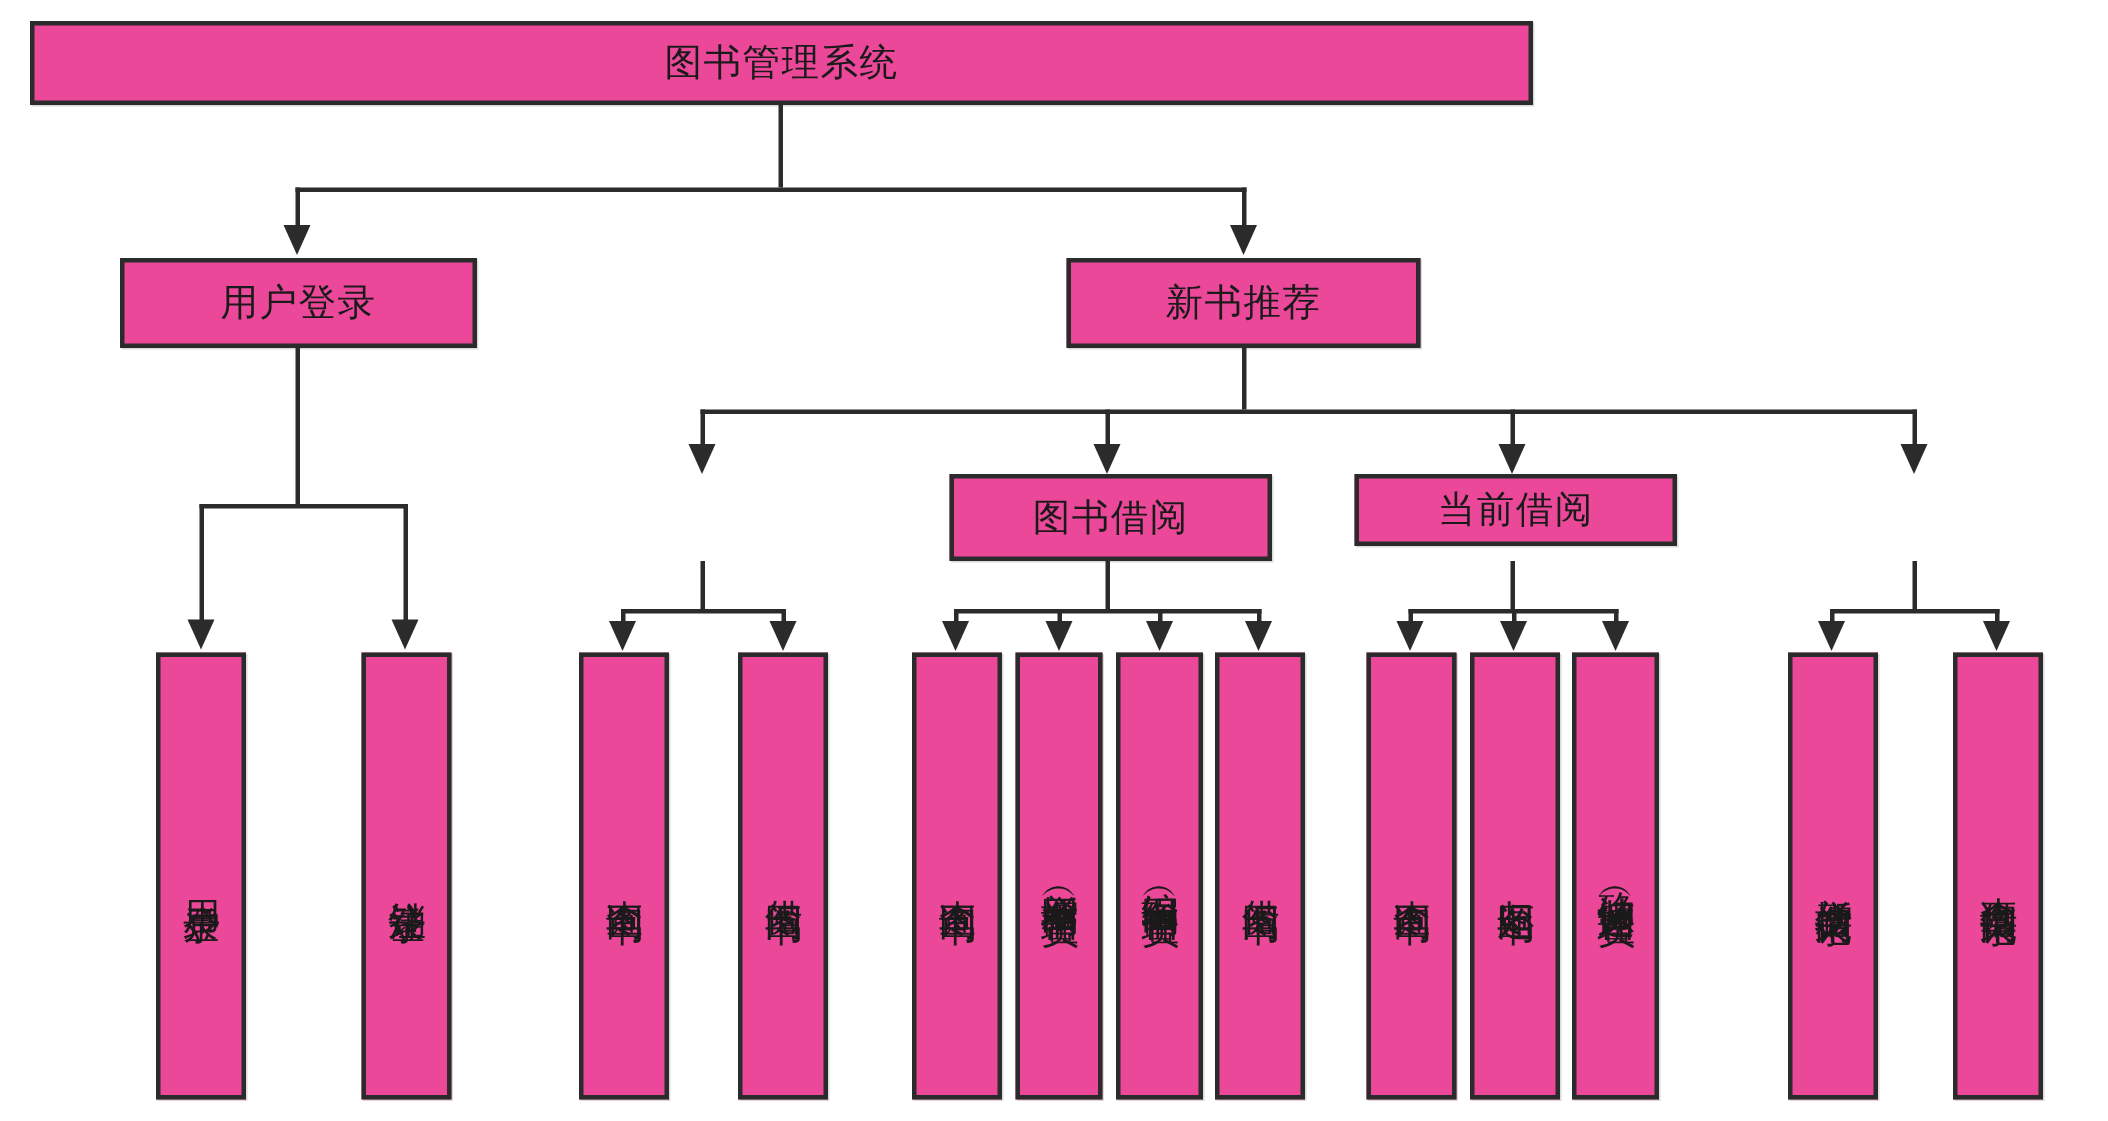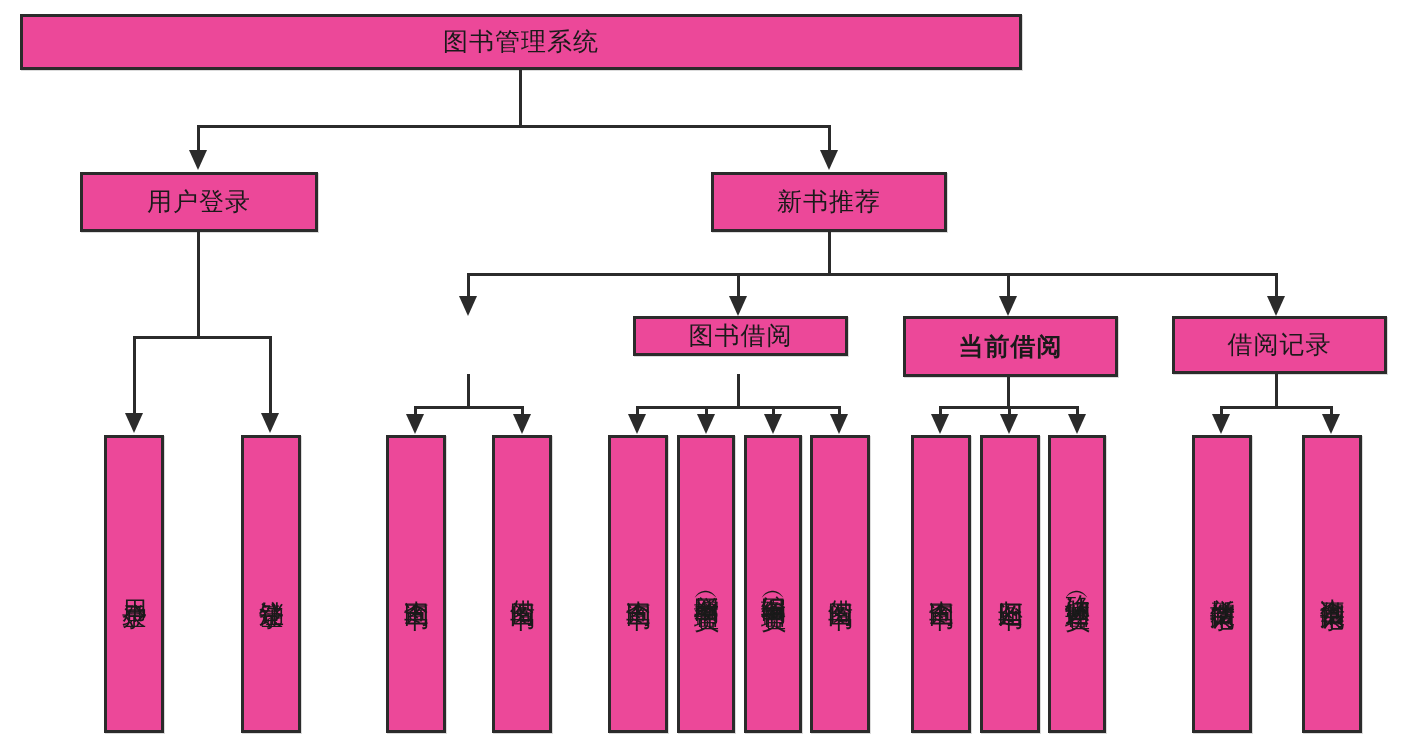--- a/index.html
+++ b/index.html
@@ -117,28 +117,25 @@
 
   <div class="line vline" style="left:737px; top:273px; width:3px; height:25px;"></div>
   <div class="arrow" style="left:729px; top:296px;"></div>
 
   <div class="line vline" style="left:1007px; top:273px; width:3px; height:25px;"></div>
   <div class="arrow" style="left:999px; top:296px;"></div>
 
   <div class="line vline" style="left:1275px; top:273px; width:3px; height:25px;"></div>
   <div class="arrow" style="left:1267px; top:296px;"></div>
 
-  <div class="node horiz" style="left:633px; top:316px; width:215px; height:40px;">
+  <div class="node horiz" style="left:633px; top:316px; width:215px; height:58px;">
     <span>图书借阅</span>
   </div>
-  <div class="node horiz" style="left:903px; top:316px; width:215px; height:61px;font-weight:bold;">
+  <div class="node horiz" style="left:903px; top:316px; width:215px; height:48px;">
     <span>当前借阅</span>
-  </div>
-  <div class="node horiz" style="left:1172px; top:316px; width:215px; height:58px;">
-    <span>借阅记录</span>
   </div>
 
   <div class="line vline" style="left:467px; top:374px; width:3px; height:32px;"></div>
   <div class="line hline" style="left:414px; top:406px; width:110px; height:3px;"></div>
   <div class="line vline" style="left:414px; top:406px; width:3px; height:12px;"></div>
   <div class="arrow" style="left:406px; top:414px;"></div>
   <div class="line vline" style="left:521px; top:406px; width:3px; height:12px;"></div>
   <div class="arrow" style="left:513px; top:414px;"></div>
 
   <div class="line vline" style="left:737px; top:374px; width:3px; height:32px;"></div>

